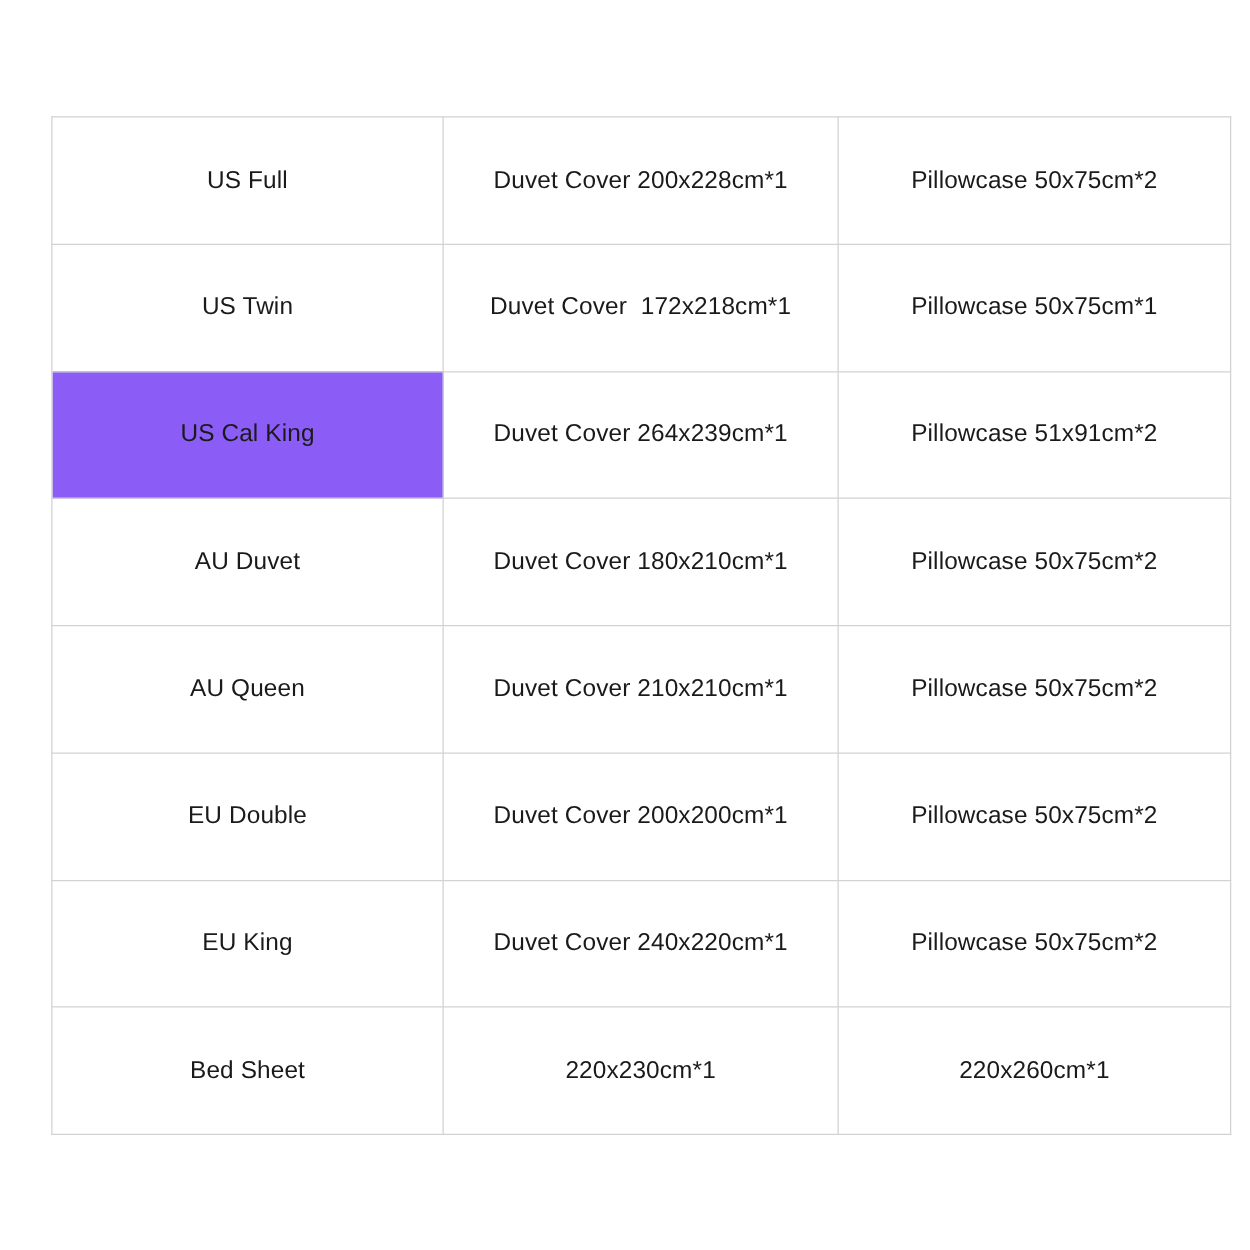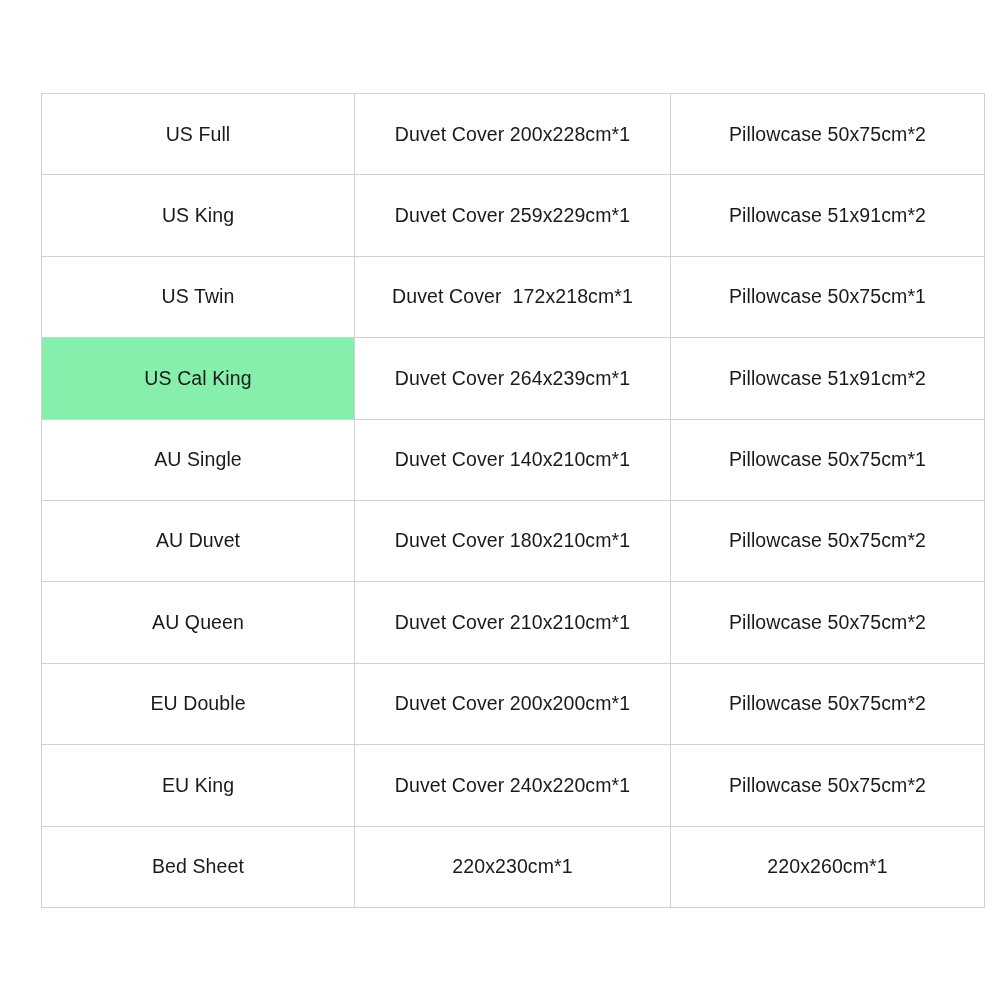--- a/index.html
+++ b/index.html
@@ -49,54 +49,44 @@
     letter-spacing: 0.1px;
     padding: 0 4px;
     white-space: pre;
     background: #ffffff;
   }
   table.size-table td.col-size   { width: 304px; }
   table.size-table td.col-duvet  { width: 307px; }
   table.size-table td.col-pillow { width: 305px; }
 
   table.size-table td.highlight {
-    background: #86efac;
+    background: #8b5cf6;
   }
 </style>
 </head>
 <body>
 
 <div class="page">
   <div class="size-table-wrap">
     <table class="size-table">
       <tbody>
           <tr>
             <td class="col-size">US Full</td>
             <td class="col-duvet">Duvet Cover 200x228cm*1</td>
             <td class="col-pillow">Pillowcase 50x75cm*2</td>
           </tr>
           <tr>
-            <td class="col-size">US King</td>
-            <td class="col-duvet">Duvet Cover 259x229cm*1</td>
-            <td class="col-pillow">Pillowcase 51x91cm*2</td>
-          </tr>
-          <tr>
             <td class="col-size">US Twin</td>
             <td class="col-duvet">Duvet Cover  172x218cm*1</td>
             <td class="col-pillow">Pillowcase 50x75cm*1</td>
           </tr>
           <tr>
             <td class="col-size highlight">US Cal King</td>
             <td class="col-duvet">Duvet Cover 264x239cm*1</td>
             <td class="col-pillow">Pillowcase 51x91cm*2</td>
-          </tr>
-          <tr>
-            <td class="col-size">AU Single</td>
-            <td class="col-duvet">Duvet Cover 140x210cm*1</td>
-            <td class="col-pillow">Pillowcase 50x75cm*1</td>
           </tr>
           <tr>
             <td class="col-size">AU Duvet</td>
             <td class="col-duvet">Duvet Cover 180x210cm*1</td>
             <td class="col-pillow">Pillowcase 50x75cm*2</td>
           </tr>
           <tr>
             <td class="col-size">AU Queen</td>
             <td class="col-duvet">Duvet Cover 210x210cm*1</td>
             <td class="col-pillow">Pillowcase 50x75cm*2</td>

